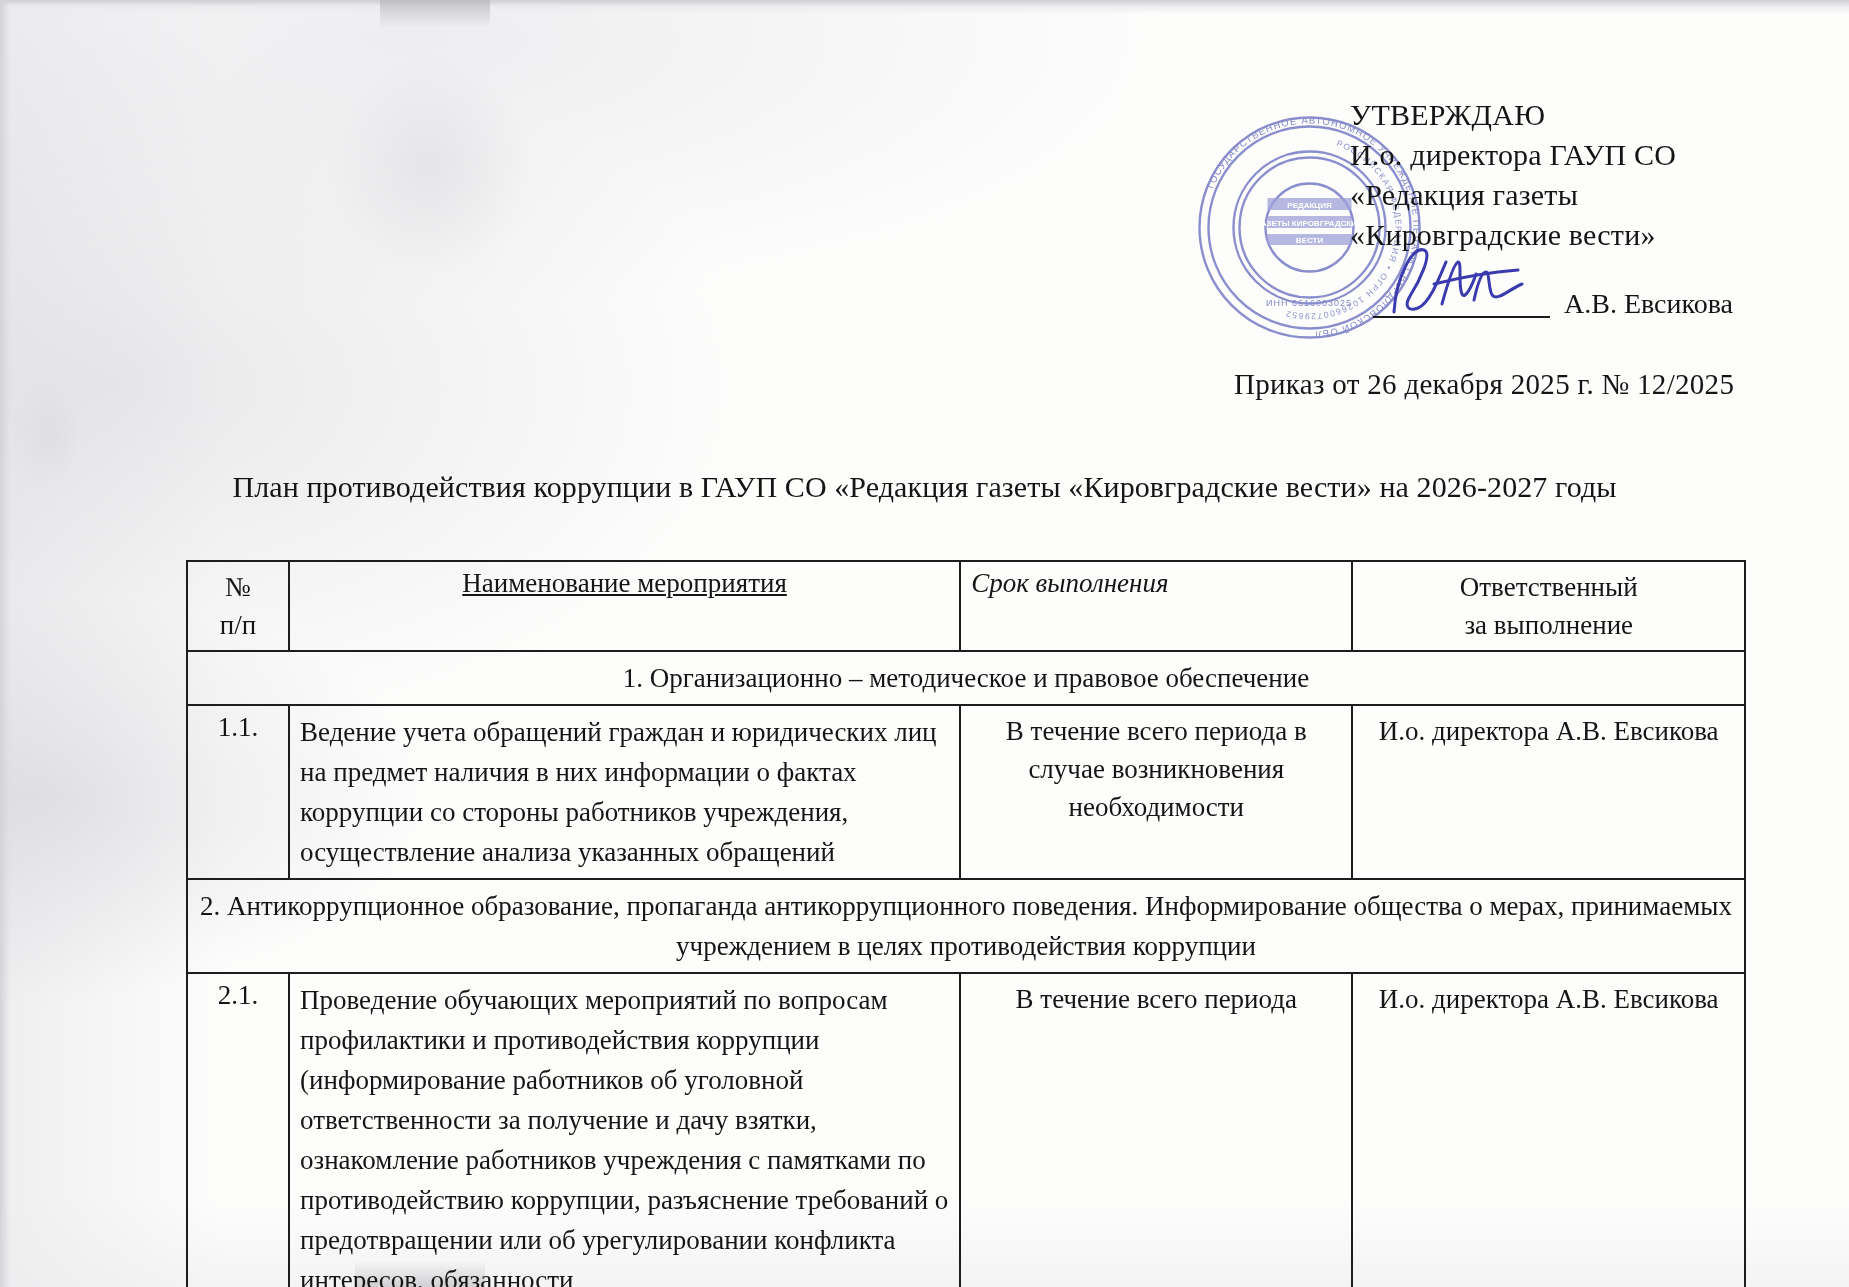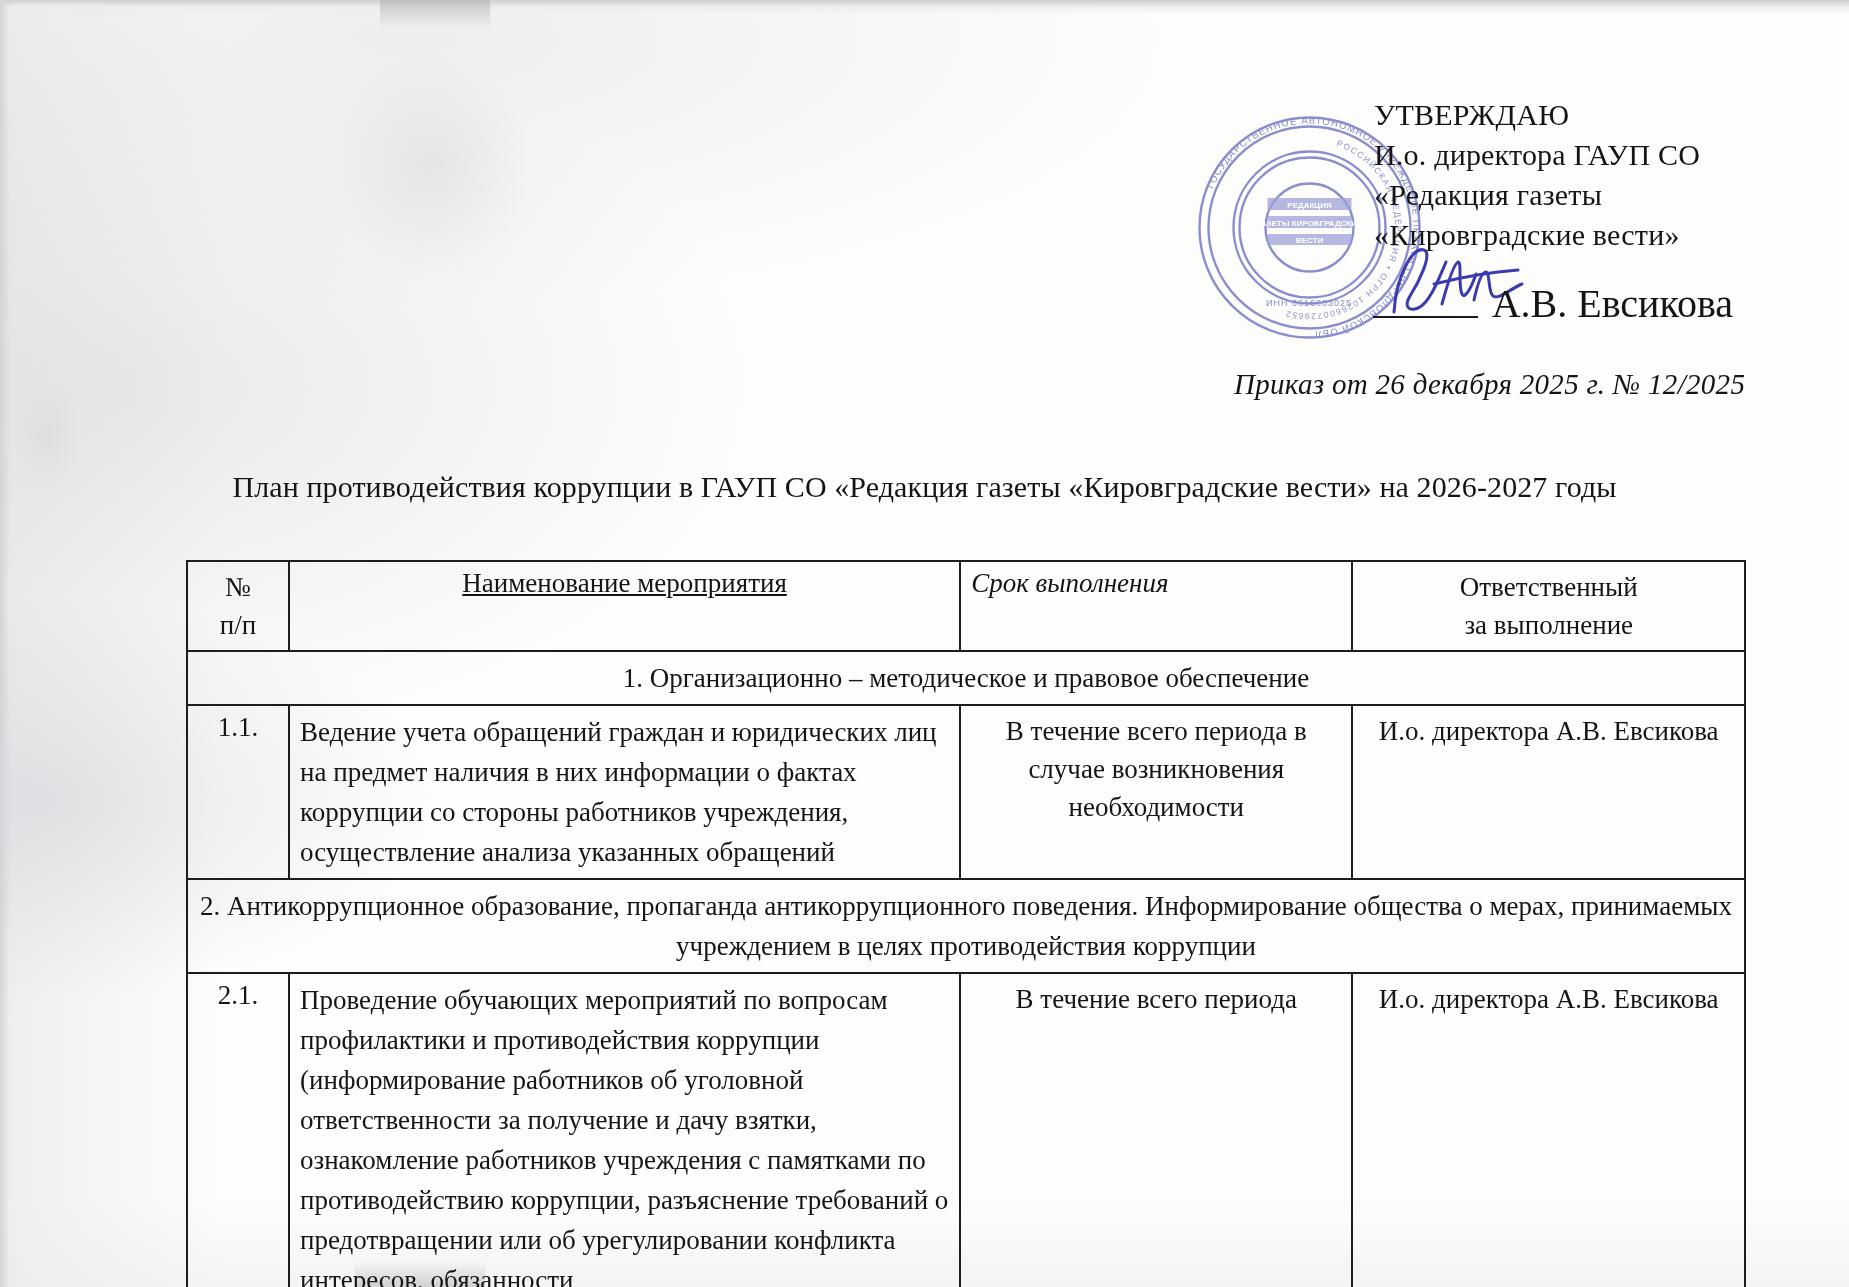--- a/index.html
+++ b/index.html
@@ -69,50 +69,49 @@
   
   .approval {
     position: absolute;
     left: 1350px;
     top: 95px;
     z-index: 5;
     font-size: 30px;
     line-height: 40px;
     white-space: nowrap;
   }
-  .approval div { letter-spacing: .2px; margin-left: 24px; }
+  .approval div { letter-spacing: .2px; }
 
   .sign-row {
     position: absolute;
     left: 1373px;
     top: 290px;
     width: 360px;
     z-index: 6;
     display: flex;
     align-items: flex-end;
   }
   .sign-line {
     width: 200px;
     border-bottom: 2px solid #1b1b1b;
     height: 26px;
   }
   .sign-name {
-    font-size: 40px;
+    font-size: 28px;
     line-height: 28px;
     padding-left: 14px;
     white-space: nowrap;
   }
 
   .order-line {
     position: absolute;
     left: 1234px;
     top: 368px;
     z-index: 6;
     font-size: 29px;
-    font-style: italic;
     white-space: nowrap;
     letter-spacing: .3px;
   }
 
   
   .stamp {
     position: absolute;
     left: 1192px;
     top: 110px;
     width: 235px;

